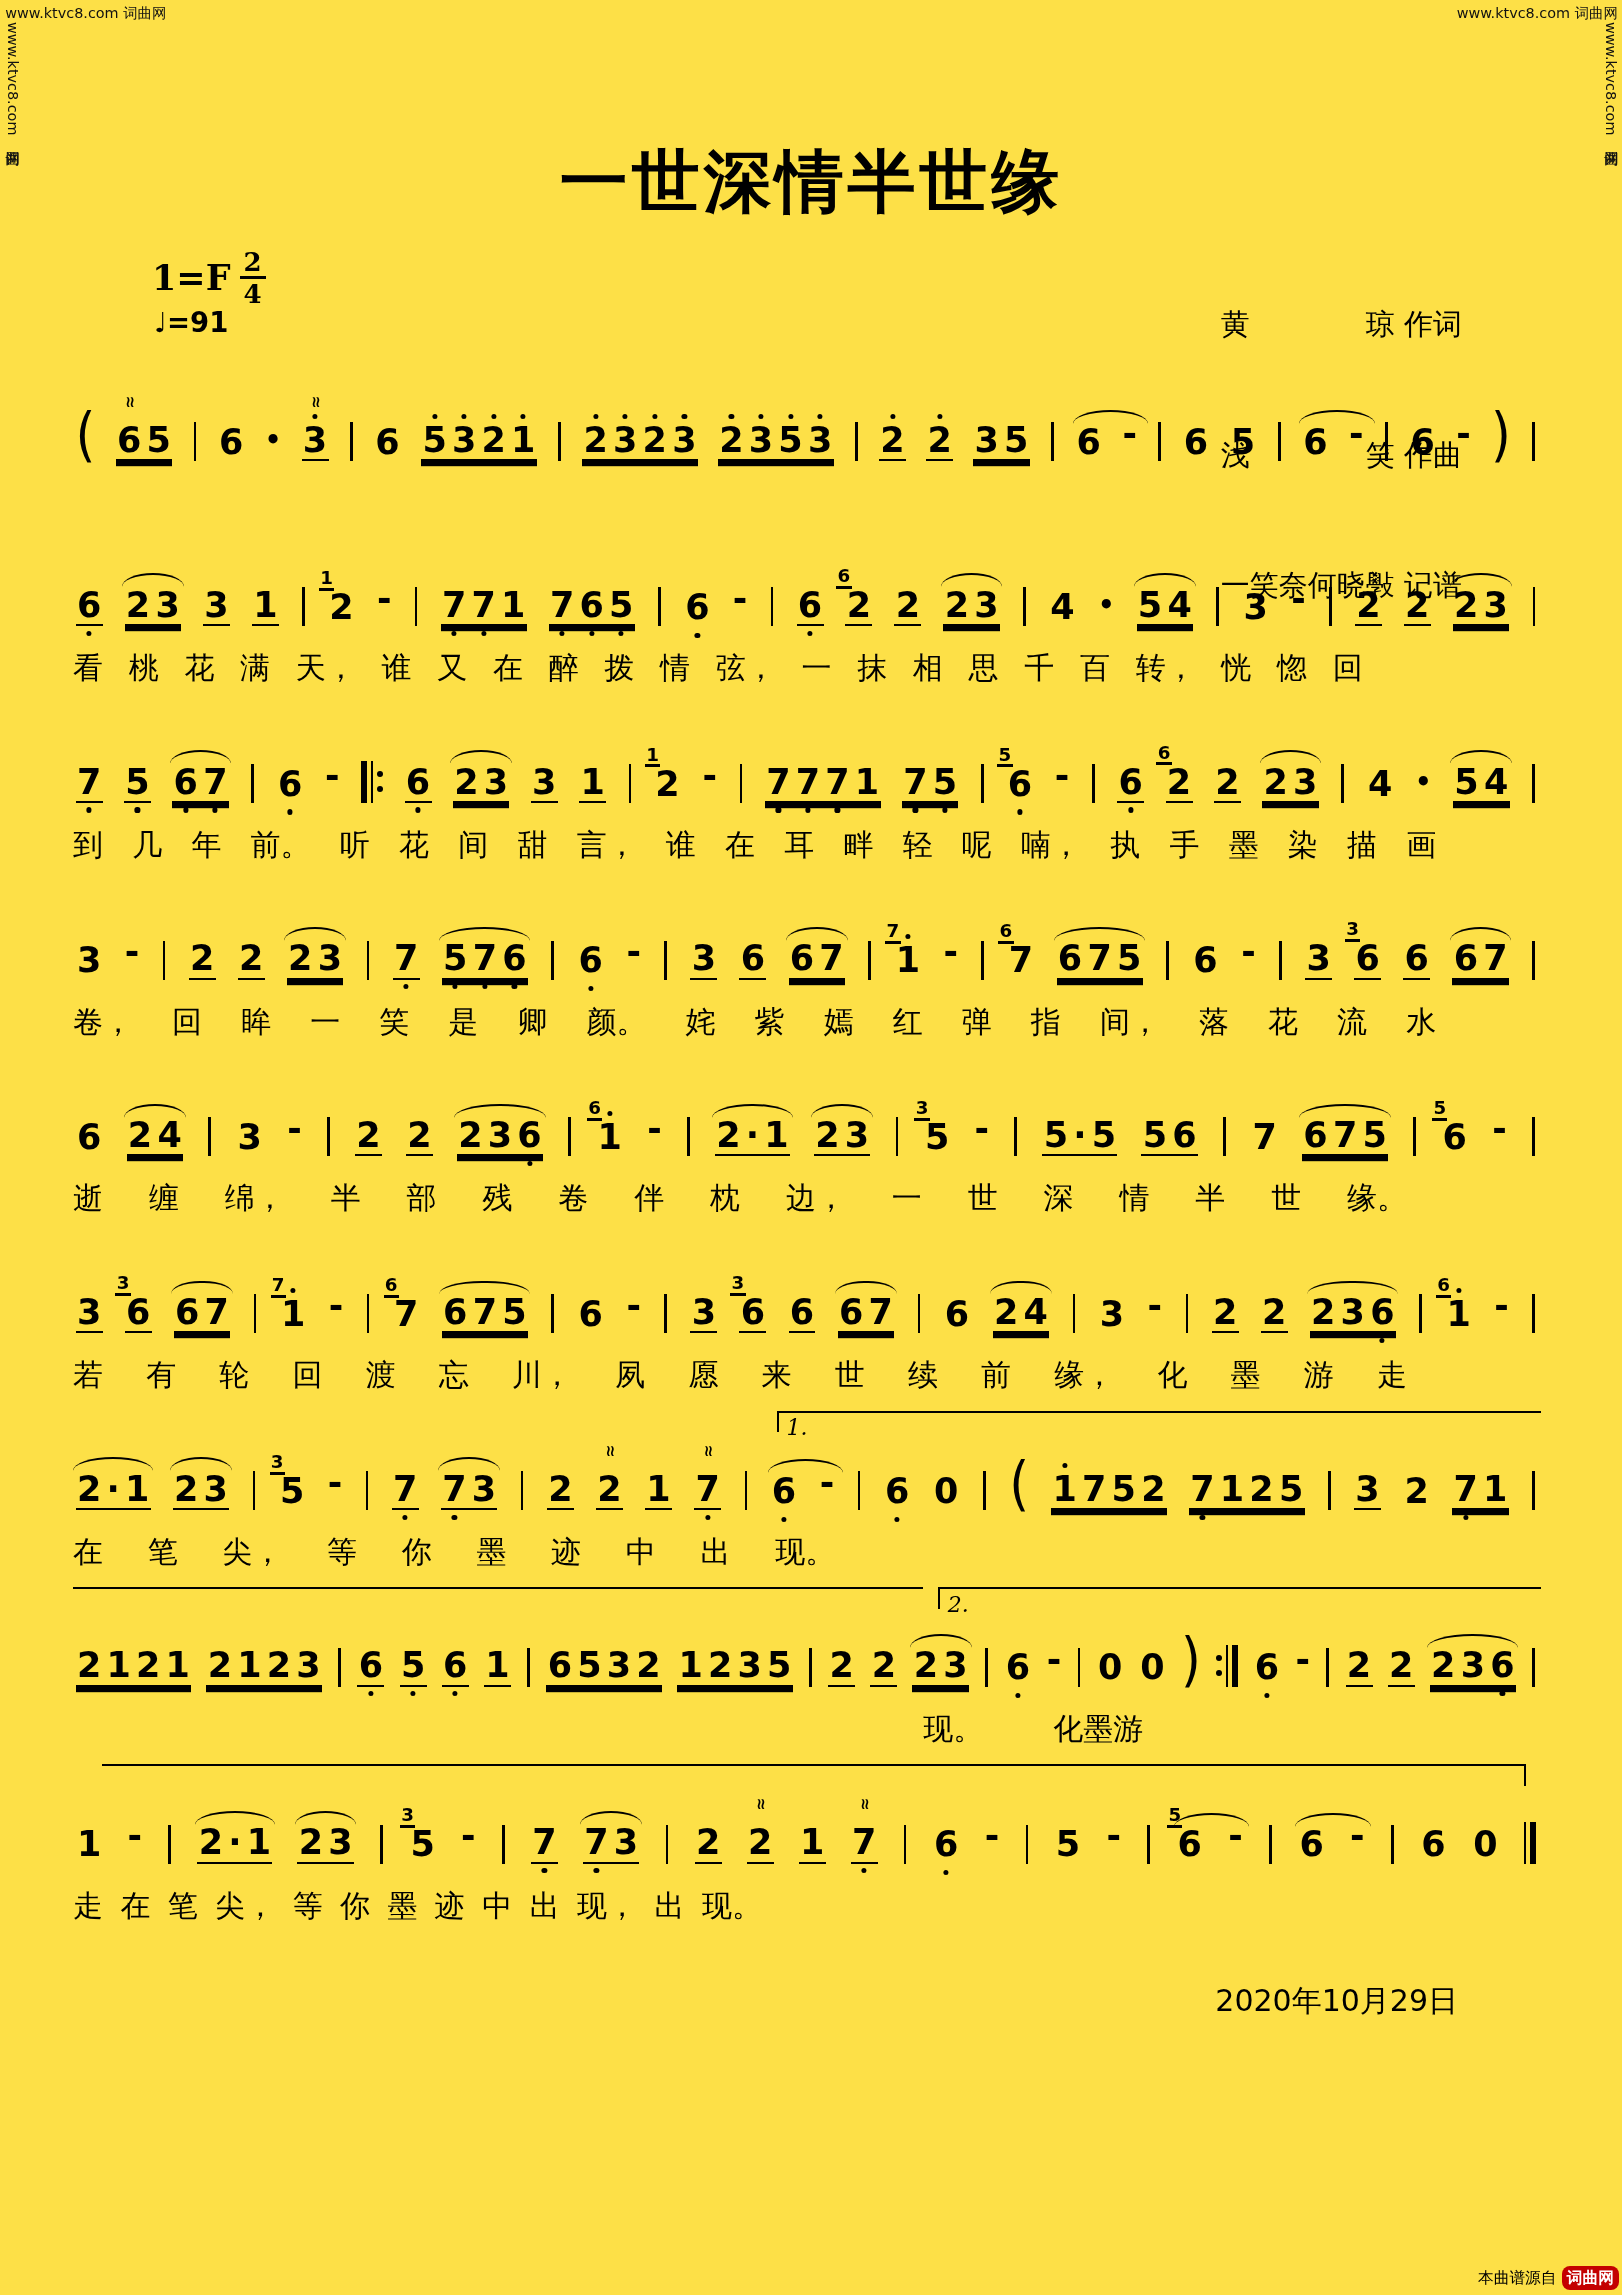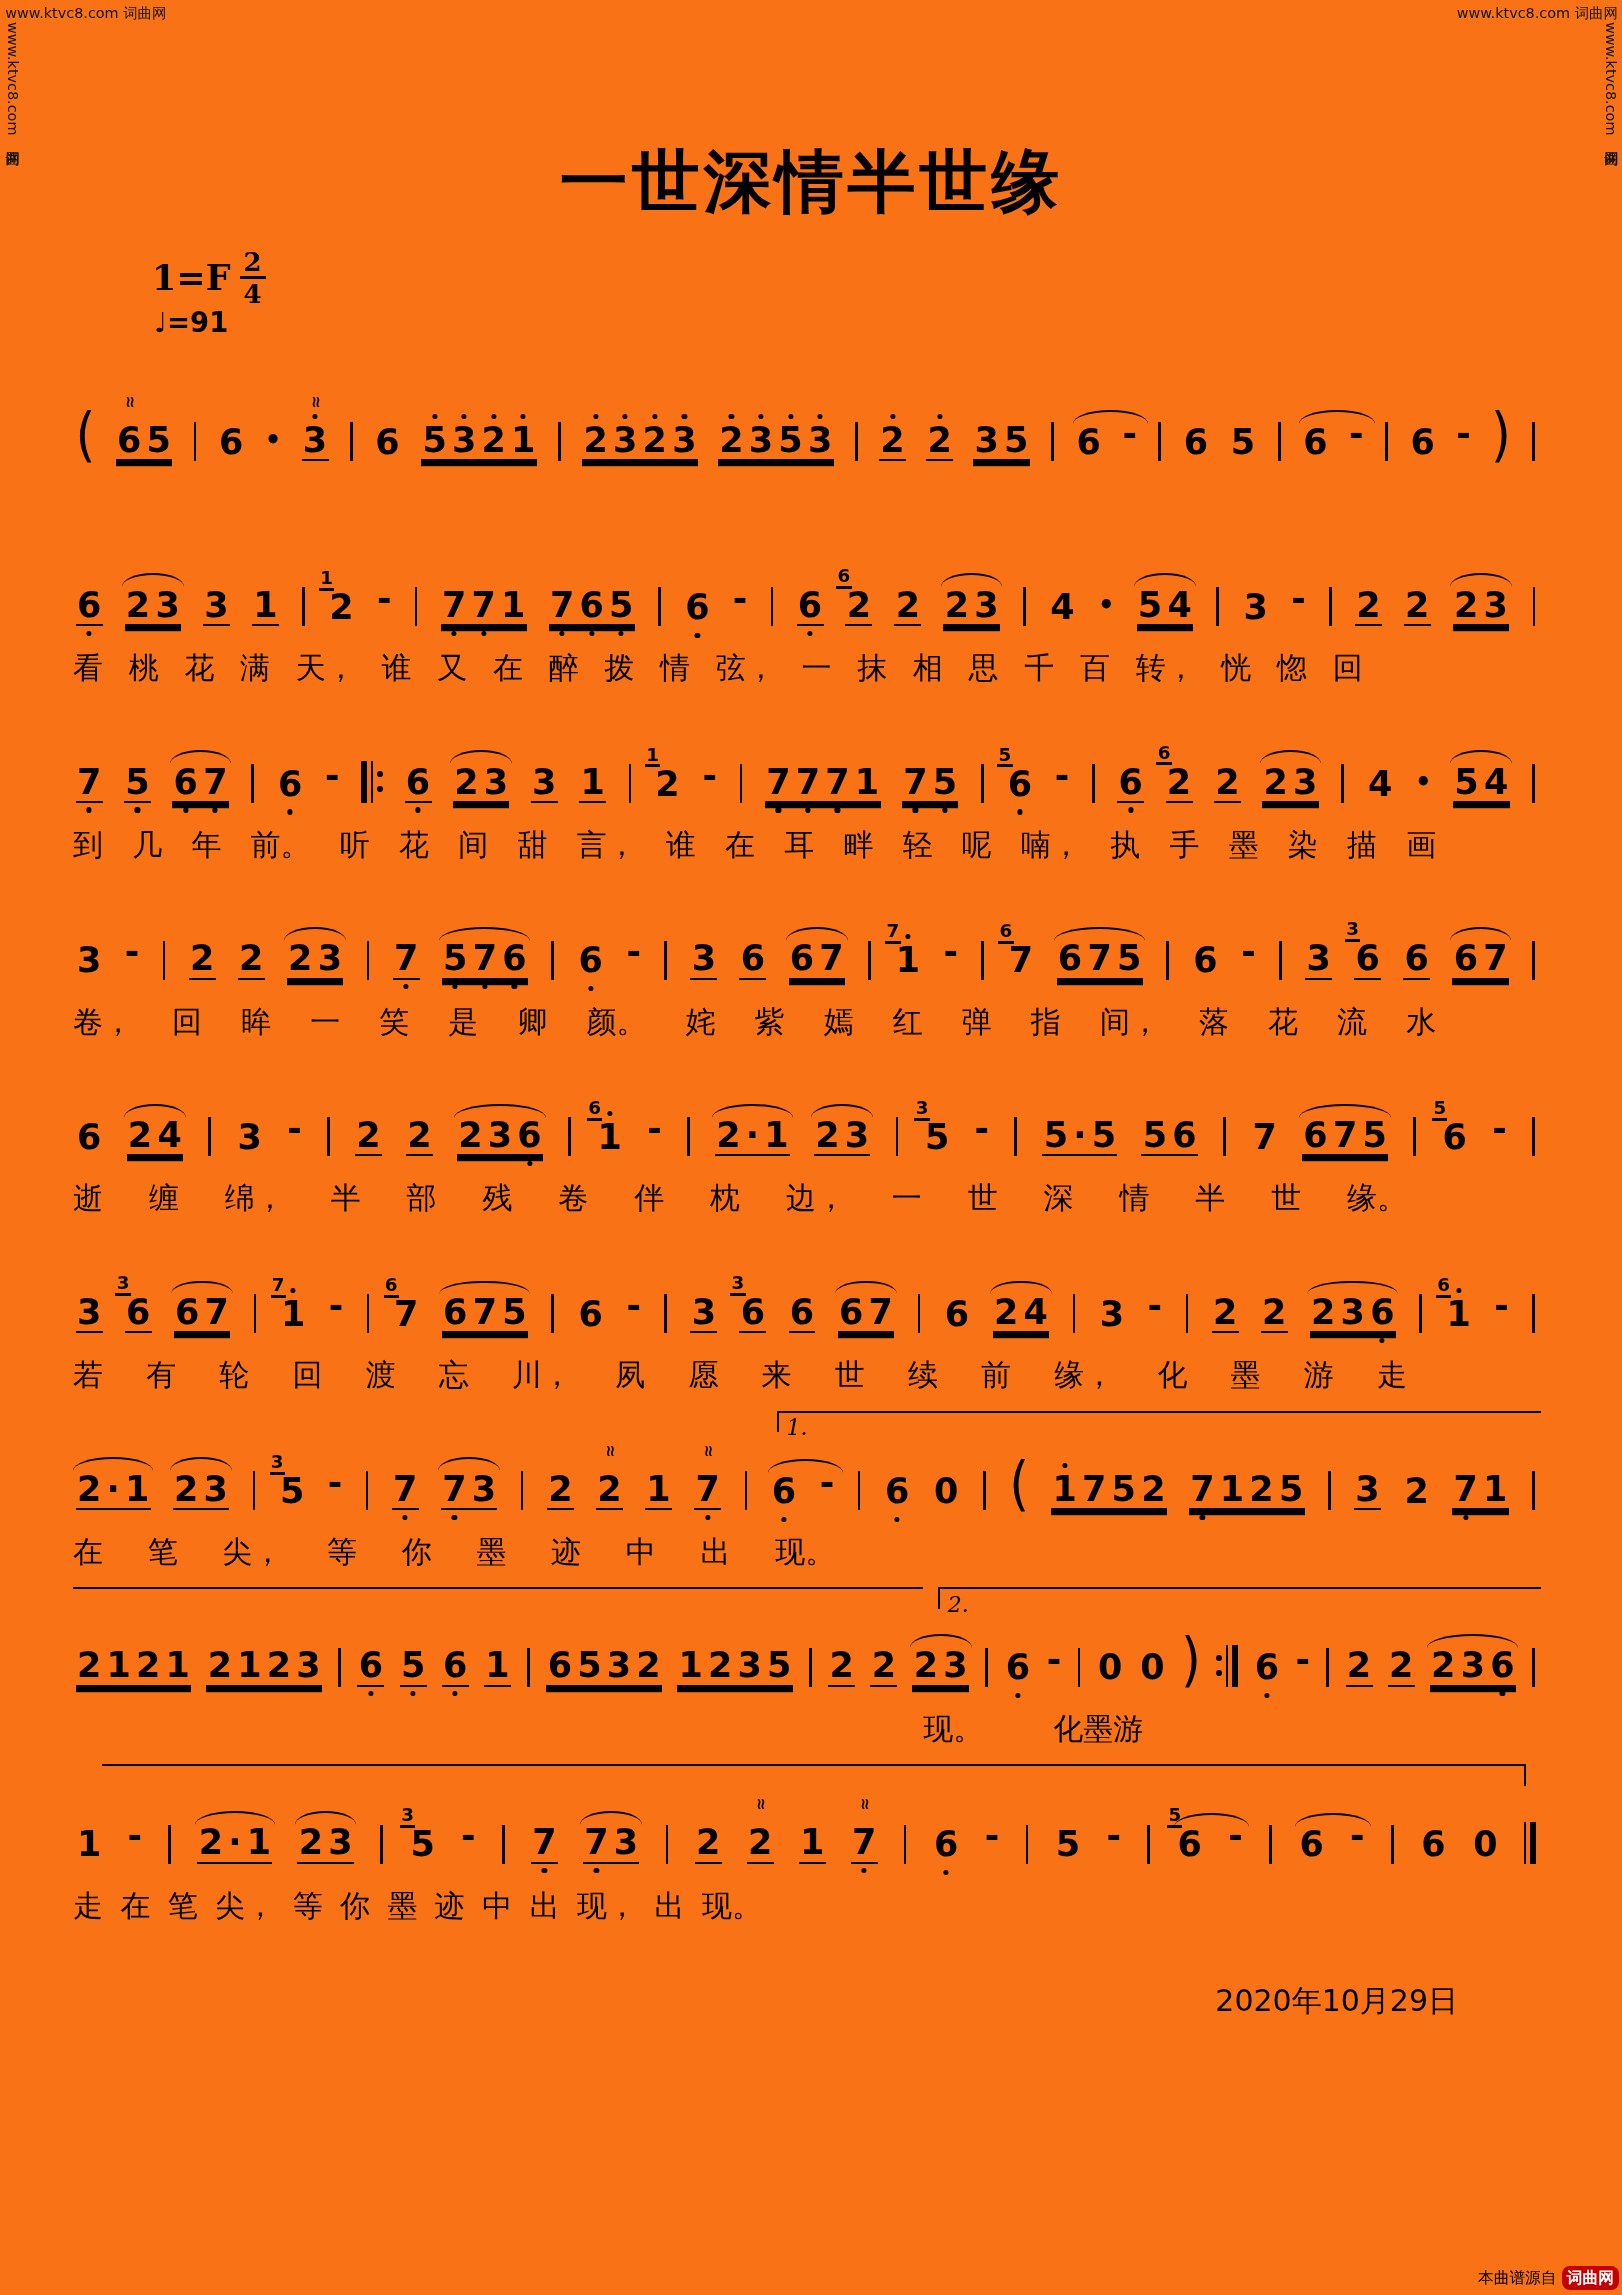--- a/index.html
+++ b/index.html
@@ -1,16 +1,16 @@
 <!DOCTYPE html>
 <html style="font-size:10.5px"><head>
 <meta charset="utf-8">
 <style>
   html,body{margin:0;padding:0;background:#888;}
-  .page{width:1623px;height:2295px;background:#f97316;position:relative;overflow:hidden;
+  .page{width:1623px;height:2295px;background:#fde047;position:relative;overflow:hidden;
         font-family:"DejaVu Sans",sans-serif;color:#000;}
   
   .wm{position:absolute;font-size:14.4px;color:#111;font-family:"DejaVu Sans",sans-serif;}
   .wm-tl{top:3.9px;left:5.2px;}
   .wm-tr{top:3.9px;right:5.2px;}
   .wm-l{top:22px;left:2.6px;writing-mode:vertical-rl;}
   .wm-r{top:22px;right:2.6px;writing-mode:vertical-rl;}
   
   .title{position:absolute;top:137px;left:0;width:100%;text-align:center;
          font-size:68px;font-weight:bold;letter-spacing:3.9px;}
@@ -78,20 +78,25 @@
 
   <div class="keyrow">
     <span>1=F</span>
     <span class="frac">
       <span class="ftop">2</span>
       <span class="fbot">4</span>
     </span>
   </div>
   <div class="tempo">♩=91</div>
 
+  <div class="credits">
+    <div>黄　　　　琼 作词</div>
+    <div>浅　　　　笑 作曲</div>
+    <div>一笑奈何晓斅 记谱</div>
+  </div>
 
   <div id="music">
       <div class="lineblock" style="margin-bottom: 63px;">
         <div class="mrow">
           <span class="paren">(</span>
           <span class="group u2">
             <span class="uw">
               <span class="ch">6<i class="orn">≀≀</i></span>
               <span class="ch">5</span>
             </span>

